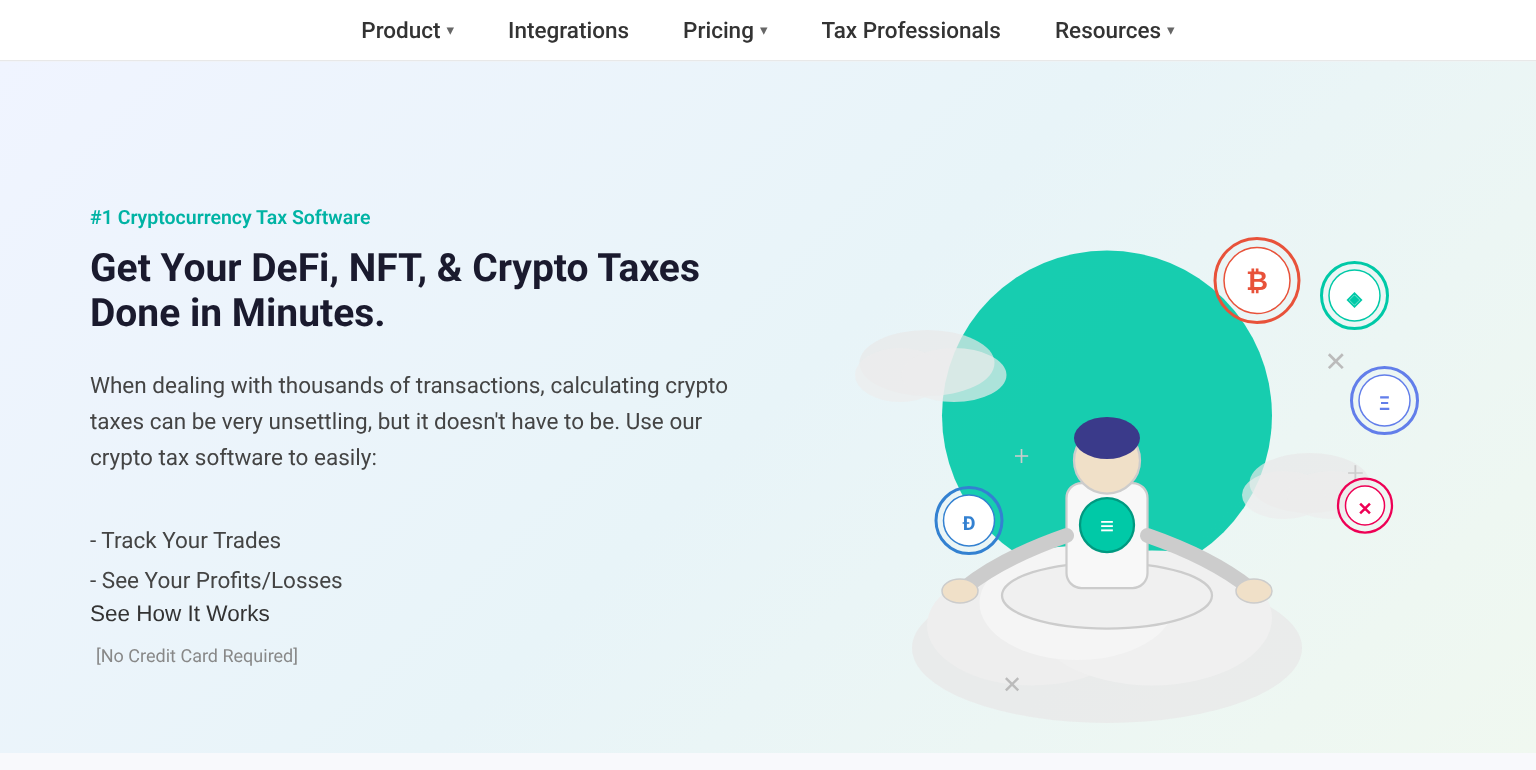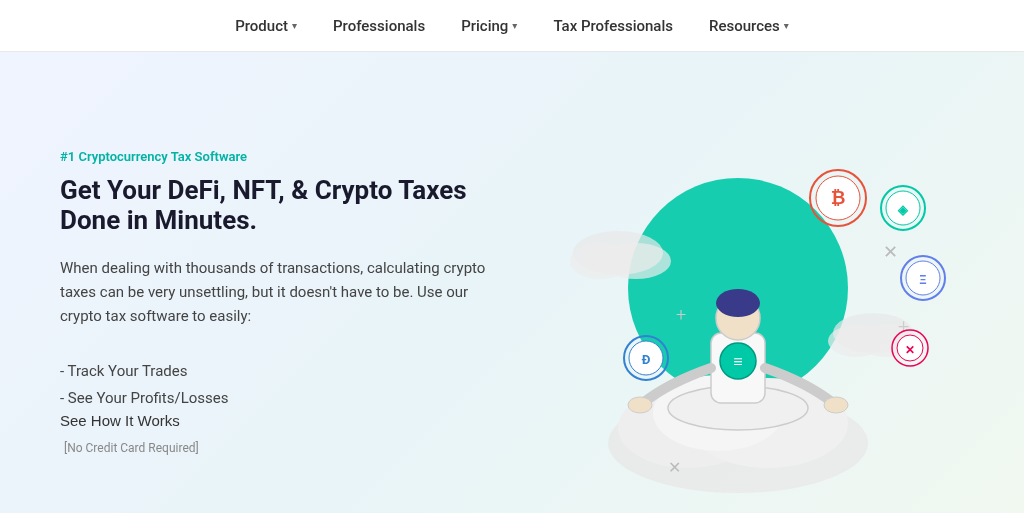--- a/index.html
+++ b/index.html
@@ -11,21 +11,21 @@
       overflow: hidden;
     }
 
     
     nav {
       background: #fff;
       border-bottom: 1px solid #e8e8e8;
       display: flex;
       align-items: center;
       justify-content: center;
-      height: 52px;
+      height: 41px;
       gap: 36px;
     }
     .nav-item {
       display: flex;
       align-items: center;
       gap: 4px;
       font-size: 15px;
       color: #333;
       cursor: pointer;
       font-weight: 500;
@@ -141,21 +141,21 @@
   </style>
 </head>
 <body>
 
 <nav>
   <div class="nav-item">
     <span>Product</span>
     <span class="chevron">▾</span>
   </div>
   <div class="nav-item">
-    <span>Professionals</span>
+    <span>Integrations</span>
   </div>
   <div class="nav-item">
     <span>Pricing</span>
     <span class="chevron">▾</span>
   </div>
   <div class="nav-item">
     <span>Tax Professionals</span>
   </div>
   <div class="nav-item">
     <span>Resources</span>

